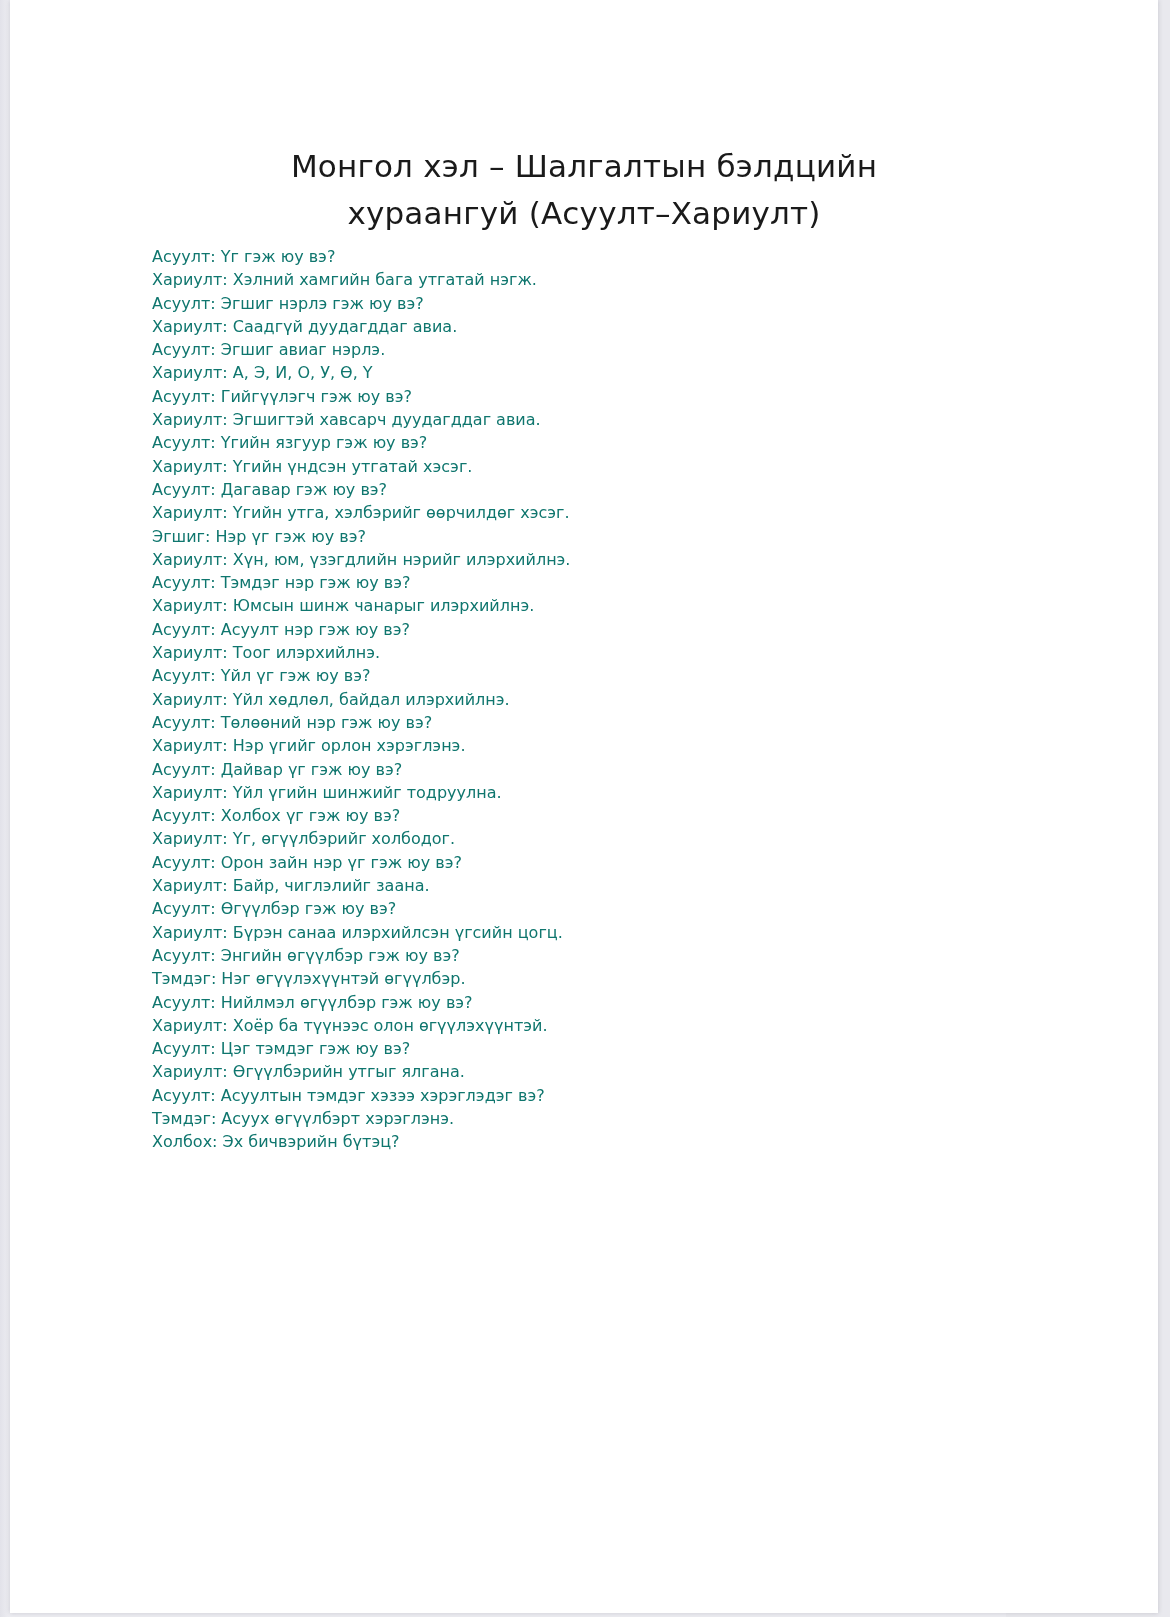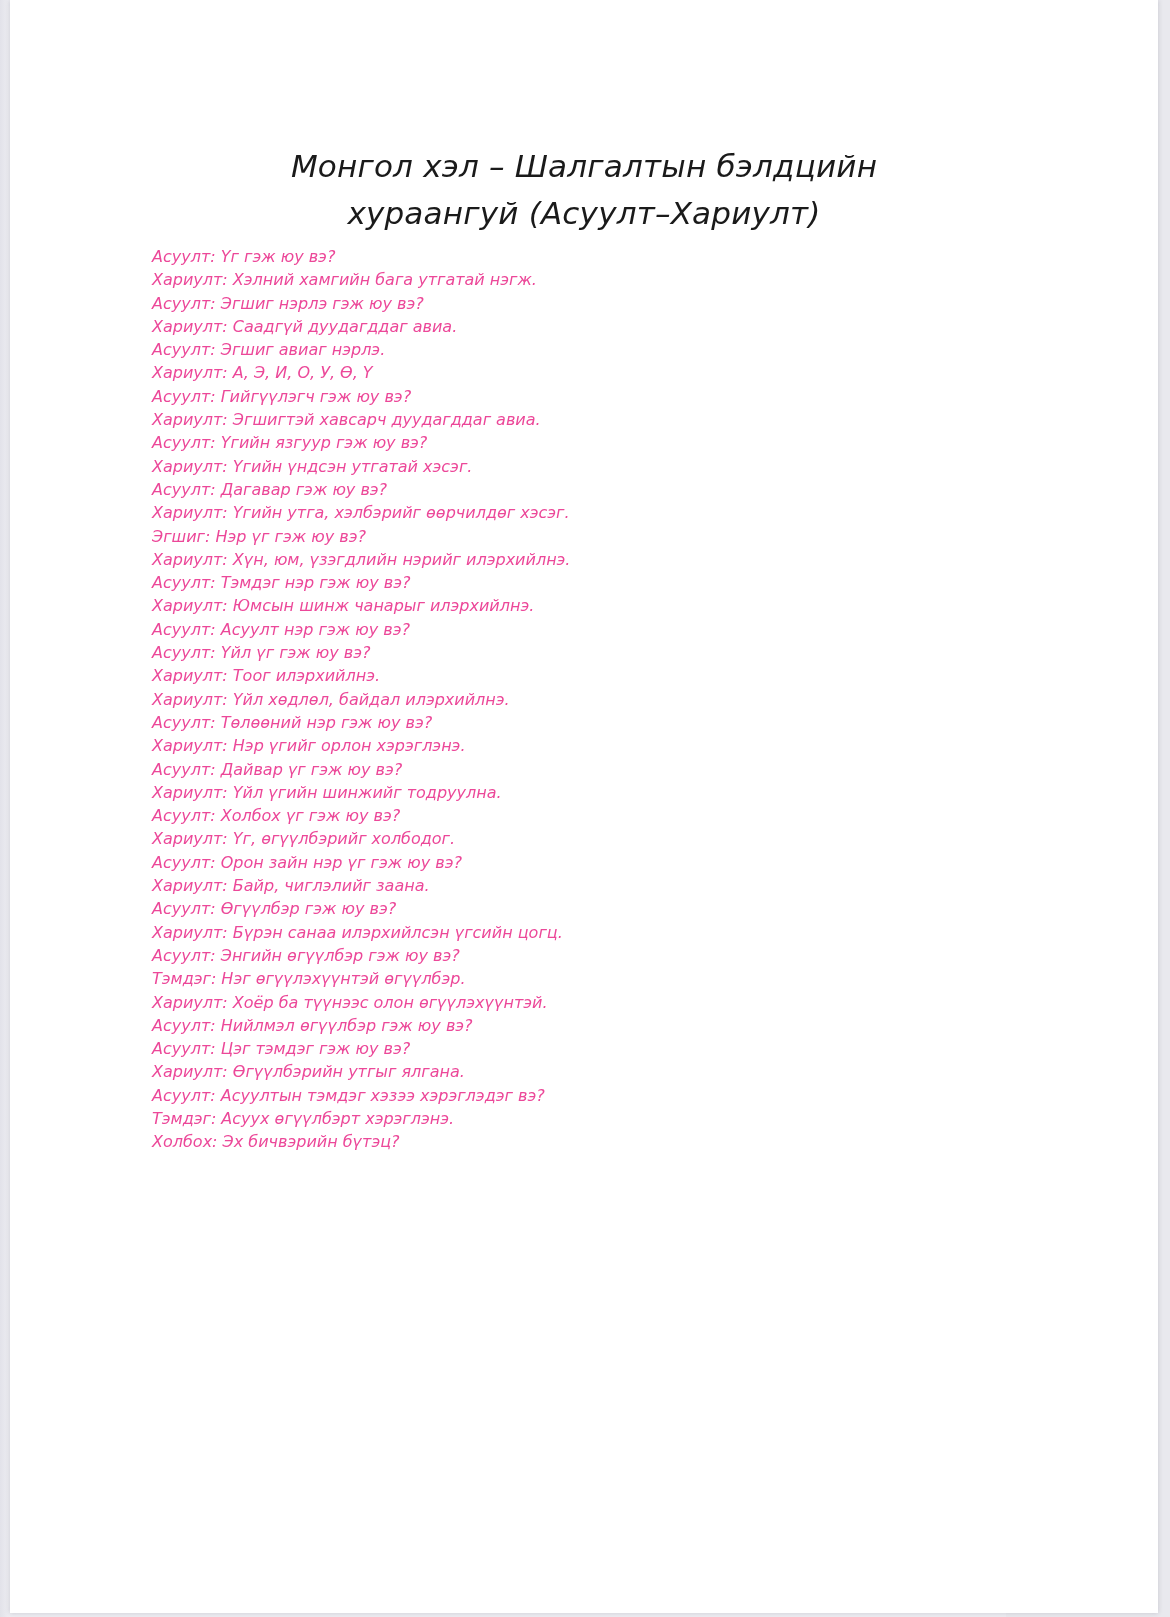--- a/index.html
+++ b/index.html
@@ -10,21 +10,20 @@
     background: #e9e9ee;
     font-family: "DejaVu Sans", sans-serif;
     overflow: hidden;
   }
   .viewport {
     position: relative;
     width: 1006px;
     height: 1617px;
     background: linear-gradient(90deg, #e2e2e9 0px, #ededf2 9px),
                 #e9e9ee;
-    font-style: italic;
   }
   .paper {
     position: absolute;
     left: 10px;
     top: 0;
     width: 1148px;
     height: 1613px;
     background: #ffffff;
     box-shadow: 0 0 5px rgba(40,40,60,0.18);
   }
@@ -35,21 +34,21 @@
     line-height: 47px;
     color: #1a1a1a;
     letter-spacing: 0.2px;
   }
   .qa-list {
     margin-top: 8px;
     padding-left: 142px;
     padding-right: 60px;
     font-size: 16px;
     line-height: 23.3px;
-    color: #ec4899;
+    color: #0f766e;
   }
   .line {
     white-space: nowrap;
   }
 </style>
 </head>
 <body>
 
 <div class="viewport">
   <div class="paper">
@@ -68,37 +67,37 @@
         <div class="line">Хариулт: Эгшигтэй хавсарч дуудагддаг авиа.</div>
         <div class="line">Асуулт: Үгийн язгуур гэж юу вэ?</div>
         <div class="line">Хариулт: Үгийн үндсэн утгатай хэсэг.</div>
         <div class="line">Асуулт: Дагавар гэж юу вэ?</div>
         <div class="line">Хариулт: Үгийн утга, хэлбэрийг өөрчилдөг хэсэг.</div>
         <div class="line">Эгшиг: Нэр үг гэж юу вэ?</div>
         <div class="line">Хариулт: Хүн, юм, үзэгдлийн нэрийг илэрхийлнэ.</div>
         <div class="line">Асуулт: Тэмдэг нэр гэж юу вэ?</div>
         <div class="line">Хариулт: Юмсын шинж чанарыг илэрхийлнэ.</div>
         <div class="line">Асуулт: Асуулт нэр гэж юу вэ?</div>
+        <div class="line">Хариулт: Тоог илэрхийлнэ.</div>
         <div class="line">Асуулт: Үйл үг гэж юу вэ?</div>
-        <div class="line">Хариулт: Тоог илэрхийлнэ.</div>
         <div class="line">Хариулт: Үйл хөдлөл, байдал илэрхийлнэ.</div>
         <div class="line">Асуулт: Төлөөний нэр гэж юу вэ?</div>
         <div class="line">Хариулт: Нэр үгийг орлон хэрэглэнэ.</div>
         <div class="line">Асуулт: Дайвар үг гэж юу вэ?</div>
         <div class="line">Хариулт: Үйл үгийн шинжийг тодруулна.</div>
         <div class="line">Асуулт: Холбох үг гэж юу вэ?</div>
         <div class="line">Хариулт: Үг, өгүүлбэрийг холбодог.</div>
         <div class="line">Асуулт: Орон зайн нэр үг гэж юу вэ?</div>
         <div class="line">Хариулт: Байр, чиглэлийг заана.</div>
         <div class="line">Асуулт: Өгүүлбэр гэж юу вэ?</div>
         <div class="line">Хариулт: Бүрэн санаа илэрхийлсэн үгсийн цогц.</div>
         <div class="line">Асуулт: Энгийн өгүүлбэр гэж юу вэ?</div>
         <div class="line">Тэмдэг: Нэг өгүүлэхүүнтэй өгүүлбэр.</div>
+        <div class="line">Асуулт: Нийлмэл өгүүлбэр гэж юу вэ?</div>
         <div class="line">Хариулт: Хоёр ба түүнээс олон өгүүлэхүүнтэй.</div>
-        <div class="line">Асуулт: Нийлмэл өгүүлбэр гэж юу вэ?</div>
         <div class="line">Асуулт: Цэг тэмдэг гэж юу вэ?</div>
         <div class="line">Хариулт: Өгүүлбэрийн утгыг ялгана.</div>
         <div class="line">Асуулт: Асуултын тэмдэг хэзээ хэрэглэдэг вэ?</div>
         <div class="line">Тэмдэг: Асуух өгүүлбэрт хэрэглэнэ.</div>
         <div class="line">Холбох: Эх бичвэрийн бүтэц?</div>
       </div>
   </div>
 </div>
 
 </body></html>

